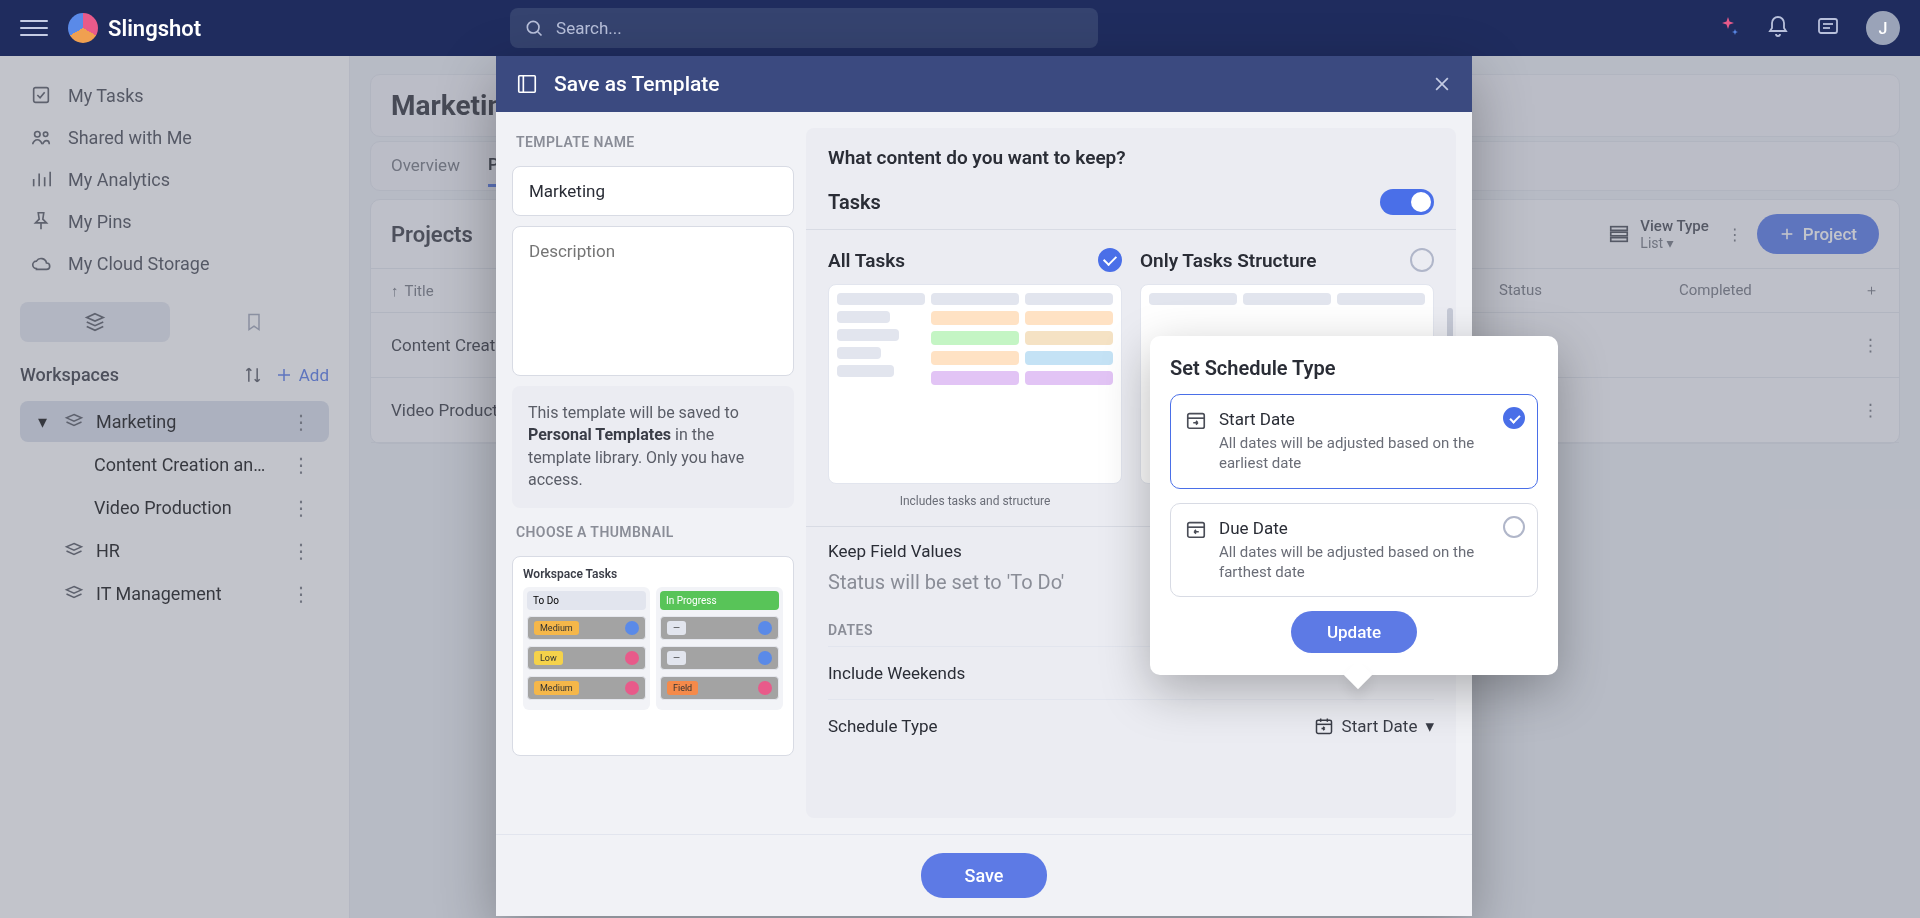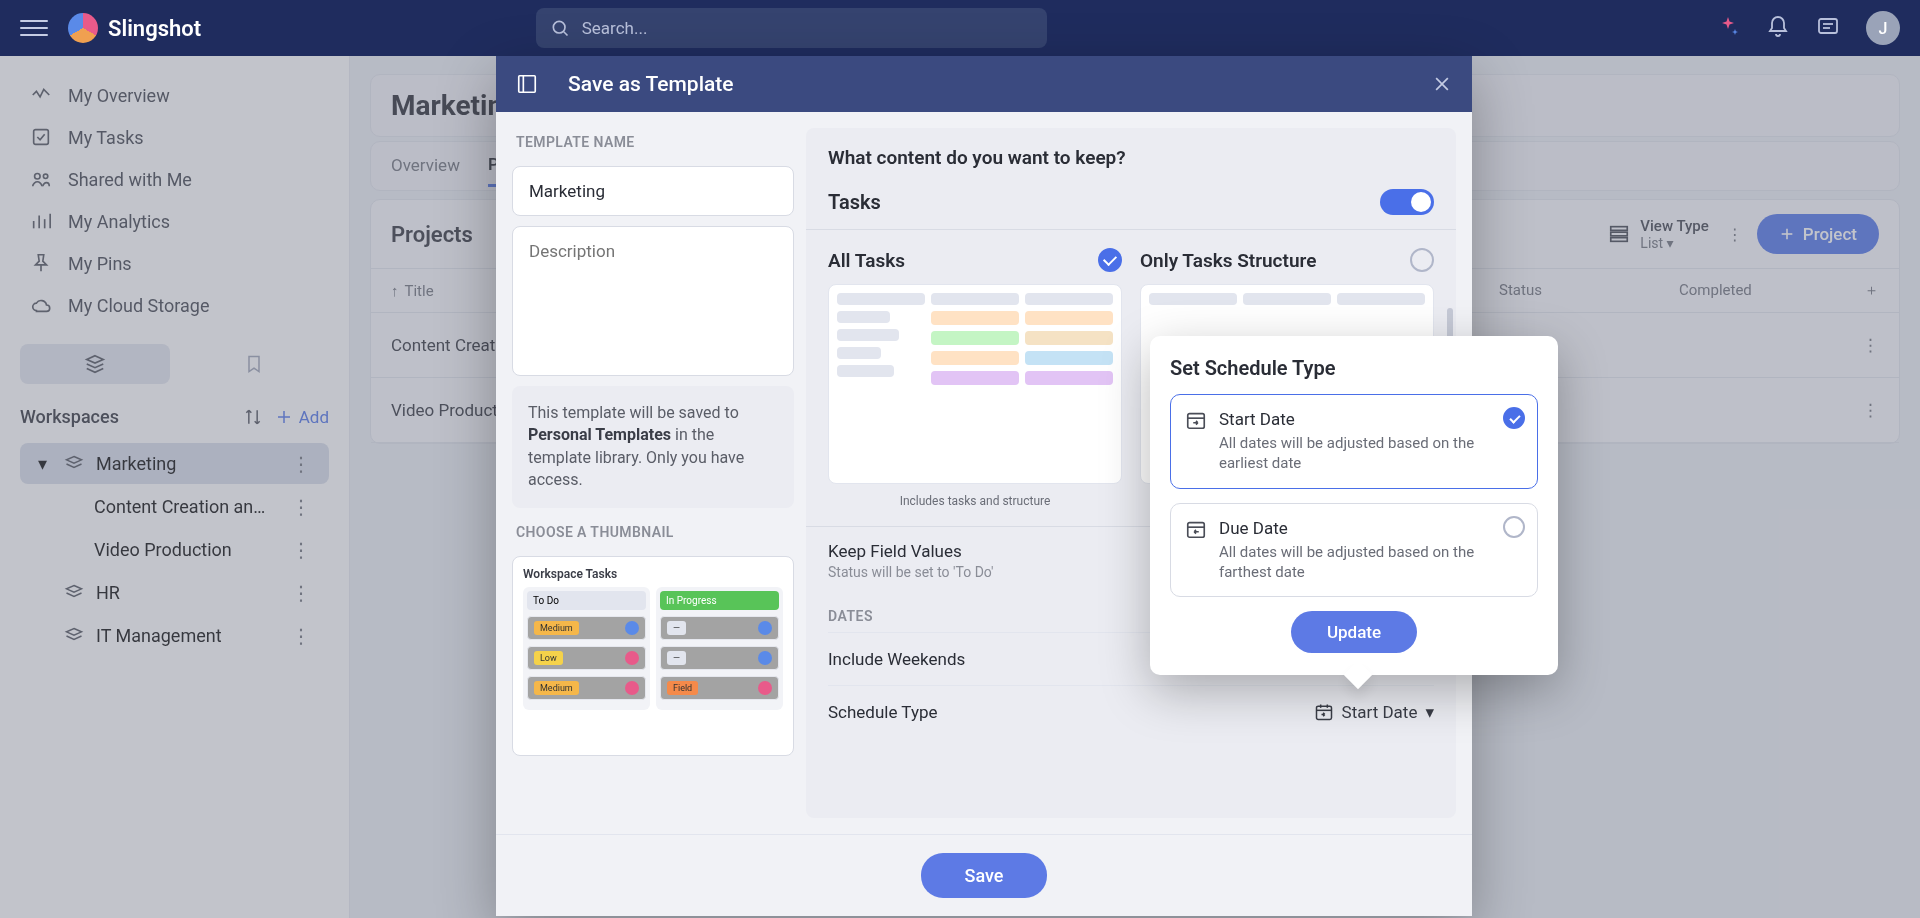--- a/index.html
+++ b/index.html
@@ -6,21 +6,21 @@
 body { background: #fff; width: 1920px; height: 918px; overflow: hidden; position: relative; }
 
 
 .topbar { height: 56px; background: #1f2c5e; display: flex; align-items: center; padding: 0 20px; }
 .hamburger { width: 28px; height: 28px; margin-right: 20px; cursor: pointer; display:flex; flex-direction:column; justify-content:center; gap:5px;}
 .hamburger div{height:2px; background:#c5cce4; border-radius:2px;}
 .logo { display: flex; align-items: center; gap: 10px; }
 .logo-mark { width: 30px; height: 30px; border-radius: 50%; background: conic-gradient(#e85a8a 0deg 120deg, #f0a050 120deg 240deg, #5a8ae8 240deg 360deg); }
 .logo-text { color: #fff; font-weight: 600; font-size: 22px; }
 .search-wrap { margin-left: auto; margin-right: auto; position: relative; }
-.search-input { width: 511px; height: 40px; background: #35436f; border: none; border-radius: 8px; padding: 0 16px 0 46px; color: #fff; font-size: 17px; }
+.search-input { width: 588px; height: 40px; background: #35436f; border: none; border-radius: 8px; padding: 0 16px 0 46px; color: #fff; font-size: 17px; }
 .search-input::placeholder { color: #b8c0db; }
 .search-icon-pos { position: absolute; left: 14px; top: 10px; color: #b8c0db; }
 .top-icons { display: flex; align-items: center; gap: 24px; margin-left: auto; }
 .top-icon { width: 26px; height: 26px; color: #b8c0db; cursor: pointer; }
 .avatar { width: 34px; height: 34px; border-radius: 50%; background: #9aa3b8; display: flex; align-items: center; justify-content: center; color: #fff; font-weight: 500; }
 
 
 .sidebar { position: absolute; left: 0; top: 56px; bottom: 0; width: 350px; background: #fff; padding: 18px 0; border-right: 1px solid #e5e7ee; }
 .side-item { display: flex; align-items: center; gap: 16px; padding: 10px 30px; color: #3a3d47; font-size: 18px; cursor: pointer; }
 .side-icon { width: 22px; height: 22px; stroke: #4a4d57; fill: none; stroke-width: 1.8; }
@@ -52,21 +52,21 @@
 .col-title{ flex:1; display:flex; align-items:center; gap:6px;}
 .col-status{width:180px;}
 .col-comp{width:160px;}
 .col-add{width:40px; text-align:right;}
 .table-row { display:flex; padding:22px 20px; border-bottom:1px solid #e0e3ec; font-size:17px; color:#2a2d36;}
 .row-dots{margin-left:auto; color:#6a6d77;}
 
 
 .overlay { position:absolute; inset:56px 0 0 0; background:rgba(120,125,140,0.45); }
 .modal { position:absolute; left:496px; top:56px; width:976px; height:860px; background:#f1f2f6; border-radius:4px 4px 12px 12px; box-shadow:0 20px 60px rgba(0,0,0,0.3); display:flex; flex-direction:column; }
-.modal-header { height:56px; background:#3b4a80; display:flex; align-items:center; padding:0 20px; color:#fff; gap:30px;justify-content:center;}
+.modal-header { height:56px; background:#3b4a80; display:flex; align-items:center; padding:0 20px; color:#fff; gap:16px;justify-content:center;}
 .modal-header .htitle { font-size:21px; font-weight:500;}
 .modal-close { margin-left:auto; cursor:pointer; color:#c5cce4;}
 .modal-body { flex:1; display:flex; padding:16px; gap:12px; overflow:hidden;}
 .left-pane { width:282px; display:flex; flex-direction:column; gap:10px;}
 .right-pane { flex:1; background:#ebecf2; border-radius:8px; padding:18px 22px; display:flex; flex-direction:column; gap:0; position:relative; overflow:hidden;}
 .section-label { font-size:14px; font-weight:600; color:#8a8d97; letter-spacing:0.4px; padding:6px 4px;}
 .input { width:100%; border:1px solid #d8dbe4; border-radius:8px; padding:14px 16px; font-size:17px; background:#fff; color:#2a2d36;}
 textarea.input { height:150px; resize:none; }
 .hint-box { background:#ebecf2; border-radius:8px; padding:16px; font-size:16px; color:#5a5d67; line-height:1.4;}
 .hint-box b{color:#3a3d47;}
@@ -92,21 +92,21 @@
 .radio{width:24px; height:24px; border-radius:50%; border:2px solid #b0b6c9; margin-left:auto;}
 .radio.checked{background:#4a6fe8; border-color:#4a6fe8; display:flex; align-items:center; justify-content:center;}
 .radio.checked::after{content:""; width:10px; height:6px; border-left:2.5px solid #fff; border-bottom:2.5px solid #fff; transform:rotate(-45deg); margin-top:-3px;}
 .preview-box{background:#fff; border:1px solid #e2e5ee; border-radius:8px; height:200px; padding:8px; display:flex; gap:6px;}
 .preview-col{flex:1;}
 .preview-col .ph{height:12px; background:#e2e5ee; border-radius:4px; margin-bottom:6px;}
 .preview-col .chip{height:14px; border-radius:4px; margin-bottom:6px;}
 .preview-cap{text-align:center; font-size:12px; color:#6a6d77; margin-top:10px;}
 .kfv-row{padding:14px 0;}
 .kfv-row .kt{font-size:17px; color:#2a2d36;}
-.kfv-row .ks{font-size:14px; color:#8a8d97; margin-top:3px;}
+.kfv-row .ks{font-size:20px; color:#8a8d97; margin-top:9px;}
 .dates-label{font-size:14px; font-weight:600; letter-spacing:0.5px; color:#8a8d97; padding:14px 0 8px;}
 .setting-row{display:flex; align-items:center; padding:16px 0; border-top:1px solid #e2e5ee; font-size:17px; color:#2a2d36;}
 .setting-row .trail{margin-left:auto; display:flex; align-items:center; gap:8px; color:#3a3d47;}
 .modal-footer{height:82px; display:flex; align-items:center; justify-content:center; background:#f1f2f6; border-top:1px solid #e2e5ee;}
 .btn-save{background:#5d7ae5; color:#fff; border:none; border-radius:22px; padding:12px 44px; font-size:18px; font-weight:500;}
 
 
 .popover { position:absolute; left:1150px; top:336px; width:408px; background:#fff; border-radius:10px; box-shadow:0 16px 50px rgba(0,0,0,0.28); padding:20px 20px 22px;}
 .popover-title{font-size:20px; font-weight:600; color:#2a2d36; margin-bottom:14px;}
 .po-option{border:1px solid #d8dbe4; border-radius:10px; padding:14px 14px; display:flex; gap:12px; margin-bottom:14px; position:relative;}
@@ -164,26 +164,20 @@
           <rect x="3" y="4" width="18" height="14" rx="2"></rect>
           <line x1="7" y1="9" x2="17" y2="9"></line>
           <line x1="7" y1="13" x2="14" y2="13"></line>
         </svg>
       </span>
     <div class="avatar">J</div>
   </div>
 </div>
 
 <div class="sidebar">
-  <div class="side-item">
-      <svg class="side-icon" viewBox="0 0 24 24">
-        <polyline points="3 12 7 8 11 14 15 6 21 12"></polyline>
-      </svg>
-      <span>My Overview</span>
-    </div>
   <div class="side-item">
       <svg class="side-icon" viewBox="0 0 24 24">
         <rect x="4" y="4" width="16" height="16" rx="2"></rect>
         <polyline points="8 12 11 15 16 9"></polyline>
       </svg>
       <span>My Tasks</span>
     </div>
   <div class="side-item">
       <svg class="side-icon" viewBox="0 0 24 24">
         <circle cx="8" cy="9" r="3"></circle>

